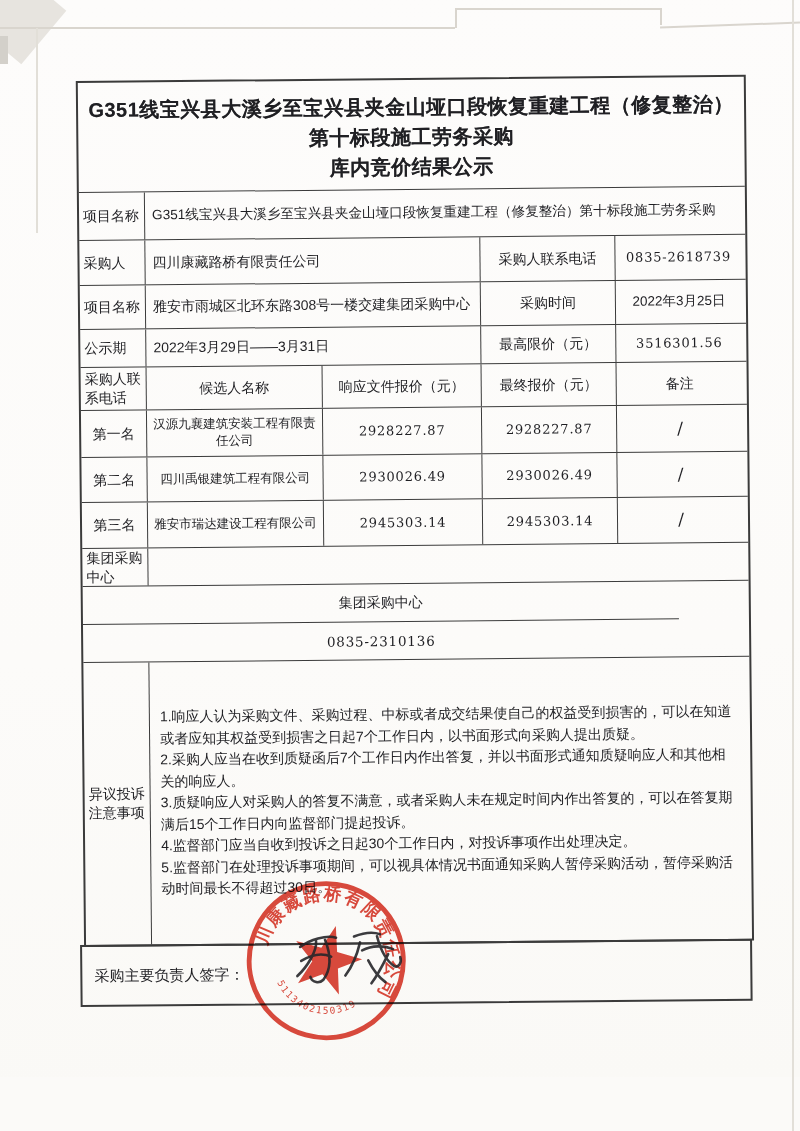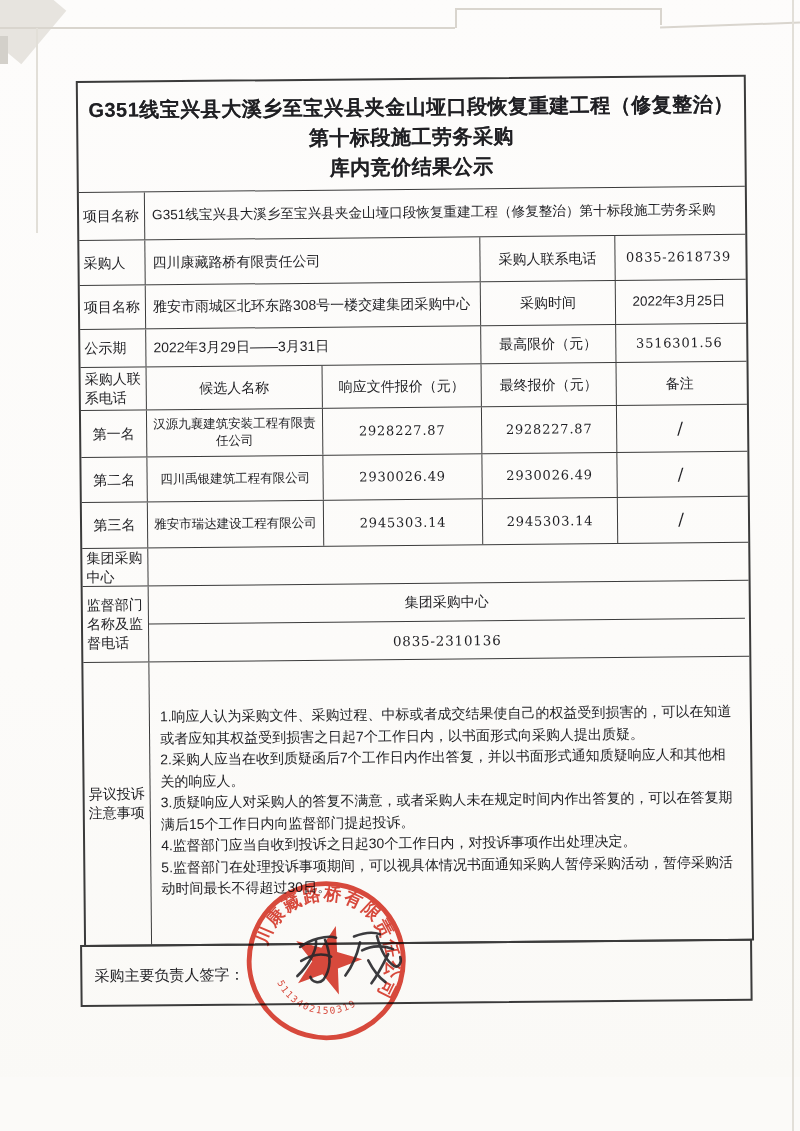--- a/index.html
+++ b/index.html
@@ -167,21 +167,20 @@
         <div class="cell c4 ctr num">2945303.14</div>
         <div class="cell c5 ctr remark">/</div>
       </div>
 
       <div class="row r-other">
         <div class="cell c1 lab">集团采购中心</div>
         <div class="cell c2345 val"></div>
       </div>
 
       <div class="row r-super">
-        <div class="cell c1 lab">监督部门名称及监督电话</div>
         <div class="super-right">
           <div class="super-sub">集团采购中心</div>
           <div class="super-sub num" style="font-size:13.5px;">0835-2310136</div>
         </div>
       </div>
 
       <div class="row r-objection">
         <div class="cell c1 lab" style="align-items:center;">异议投诉注意事项</div>
         <div class="cell c2345 objection-body">
           <p>1.响应人认为采购文件、采购过程、中标或者成交结果使自己的权益受到损害的，可以在知道或者应知其权益受到损害之日起7个工作日内，以书面形式向采购人提出质疑。</p>

